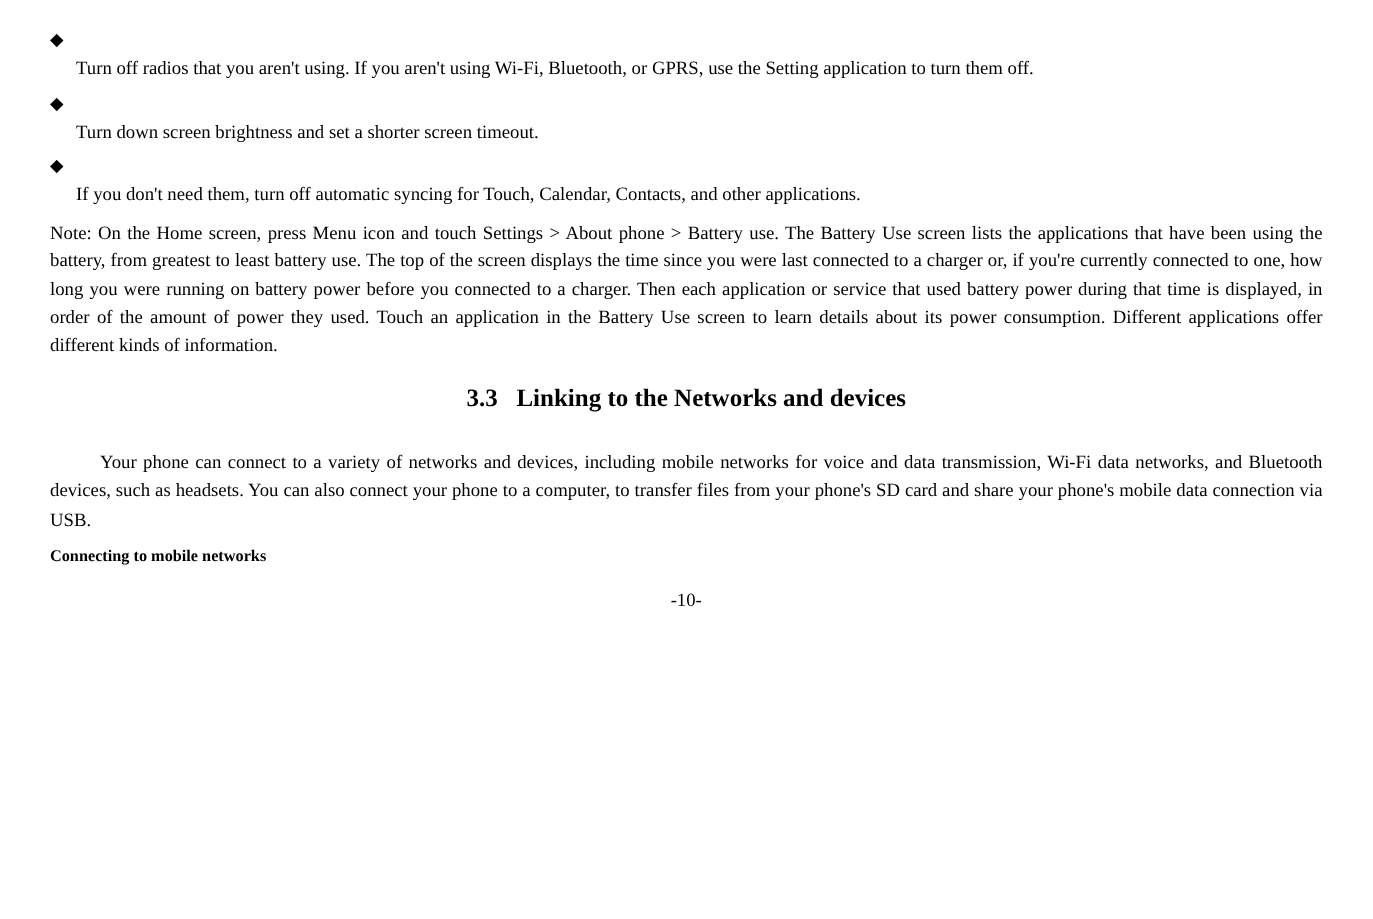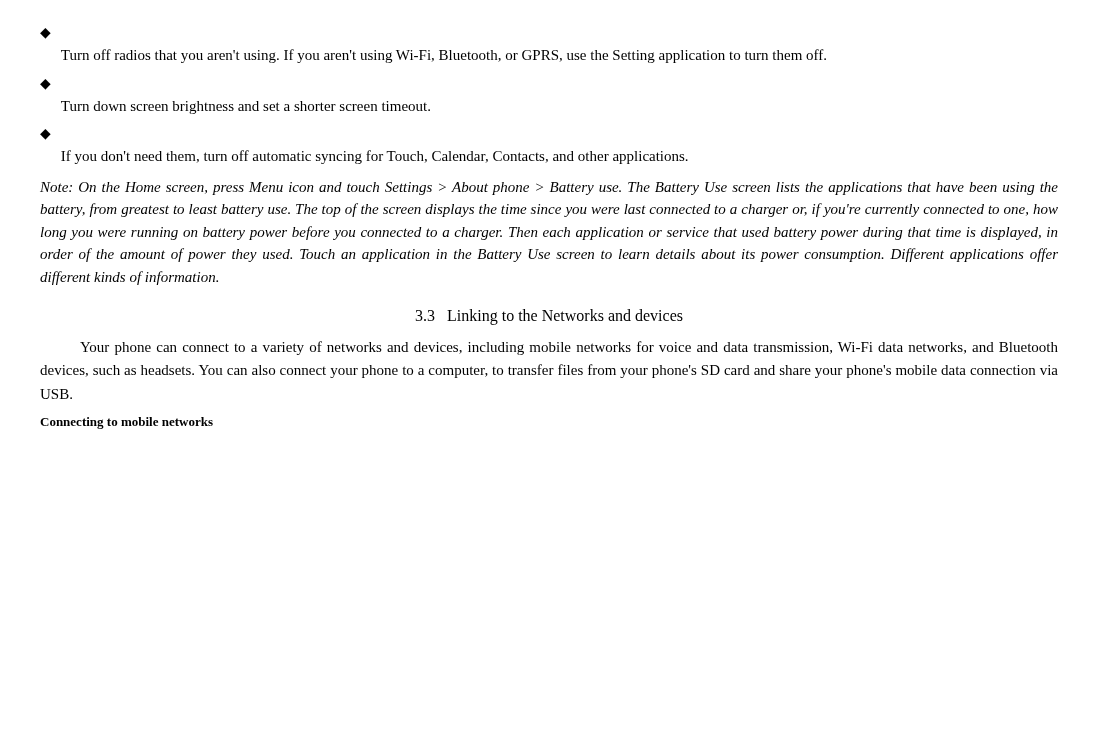--- a/index.html
+++ b/index.html
@@ -51,29 +51,28 @@
 
     .bullet-text {
       flex: 1;
       text-align: justify;
       margin-top: 24px;
     }
 
     .note-block {
       margin-bottom: 10px;
       line-height: 1.5;
-      font-style: italic;
       text-align: justify;
     }
 
     .section-heading {
       text-align: center;
-      font-weight: normal;
-      font-size: 16px;
-      margin: 16px 0 8px 0;
+      font-weight: bold;
+      font-size: 20px;
+      margin: 16px 0 25px 0;
       line-height: 1.5;
     }
 
     .body-paragraph {
       text-indent: 40px;
       text-align: justify;
       line-height: 1.55;
       margin-bottom: 8px;
     }
 
@@ -114,14 +113,15 @@
 
   <div class="section-heading">
     <span>3.3</span>&nbsp;&nbsp;&nbsp;<span>Linking to the Networks and devices</span>
   </div>
 
   <p class="body-paragraph">Your phone can connect to a variety of networks and devices, including mobile networks for voice and data transmission, Wi-Fi data networks, and Bluetooth devices, such as headsets. You can also connect your phone to a computer, to transfer files from your phone's SD card and share your phone's mobile data connection via USB.</p>
 
   <p class="bold-heading">Connecting to mobile networks</p>
 
 
+  <p class="page-number">-10-</p>
 
 </div>
 
 </body></html>

